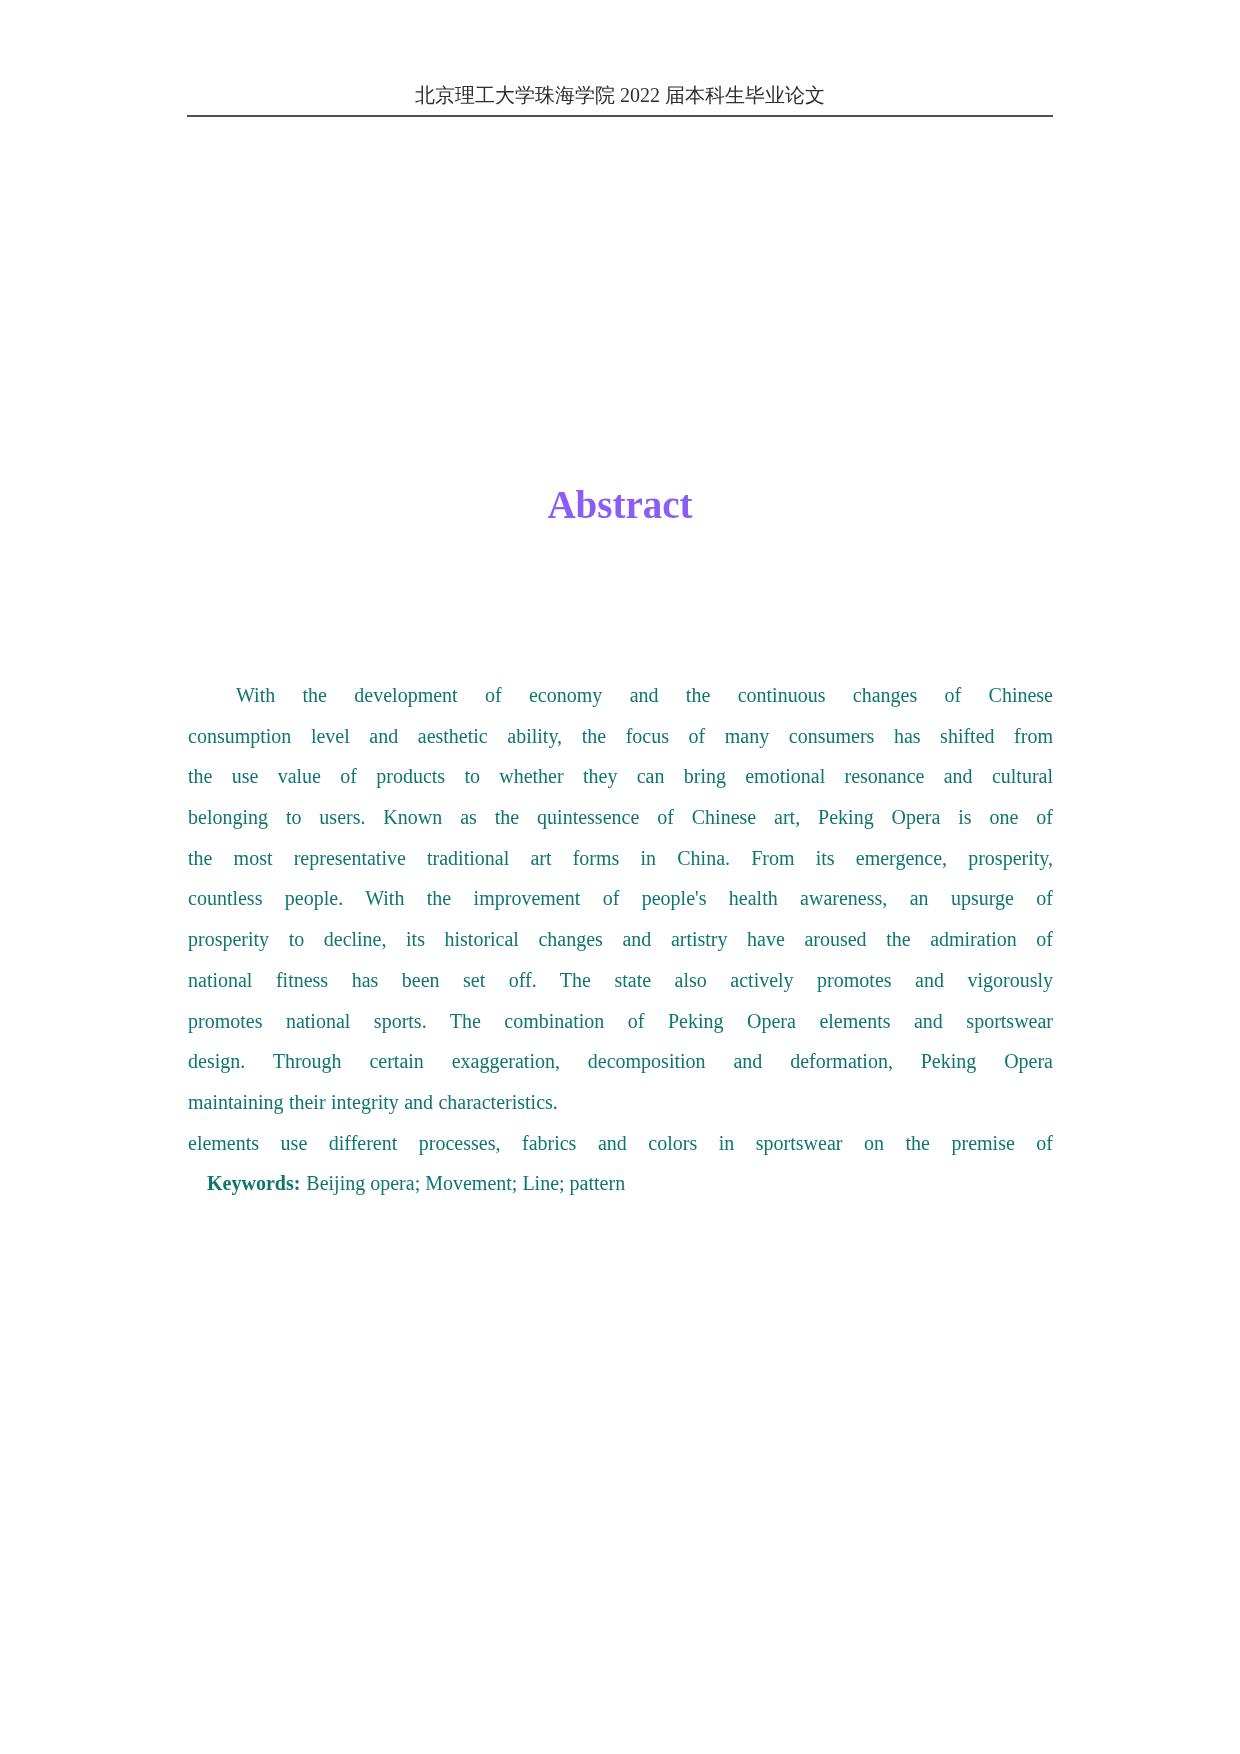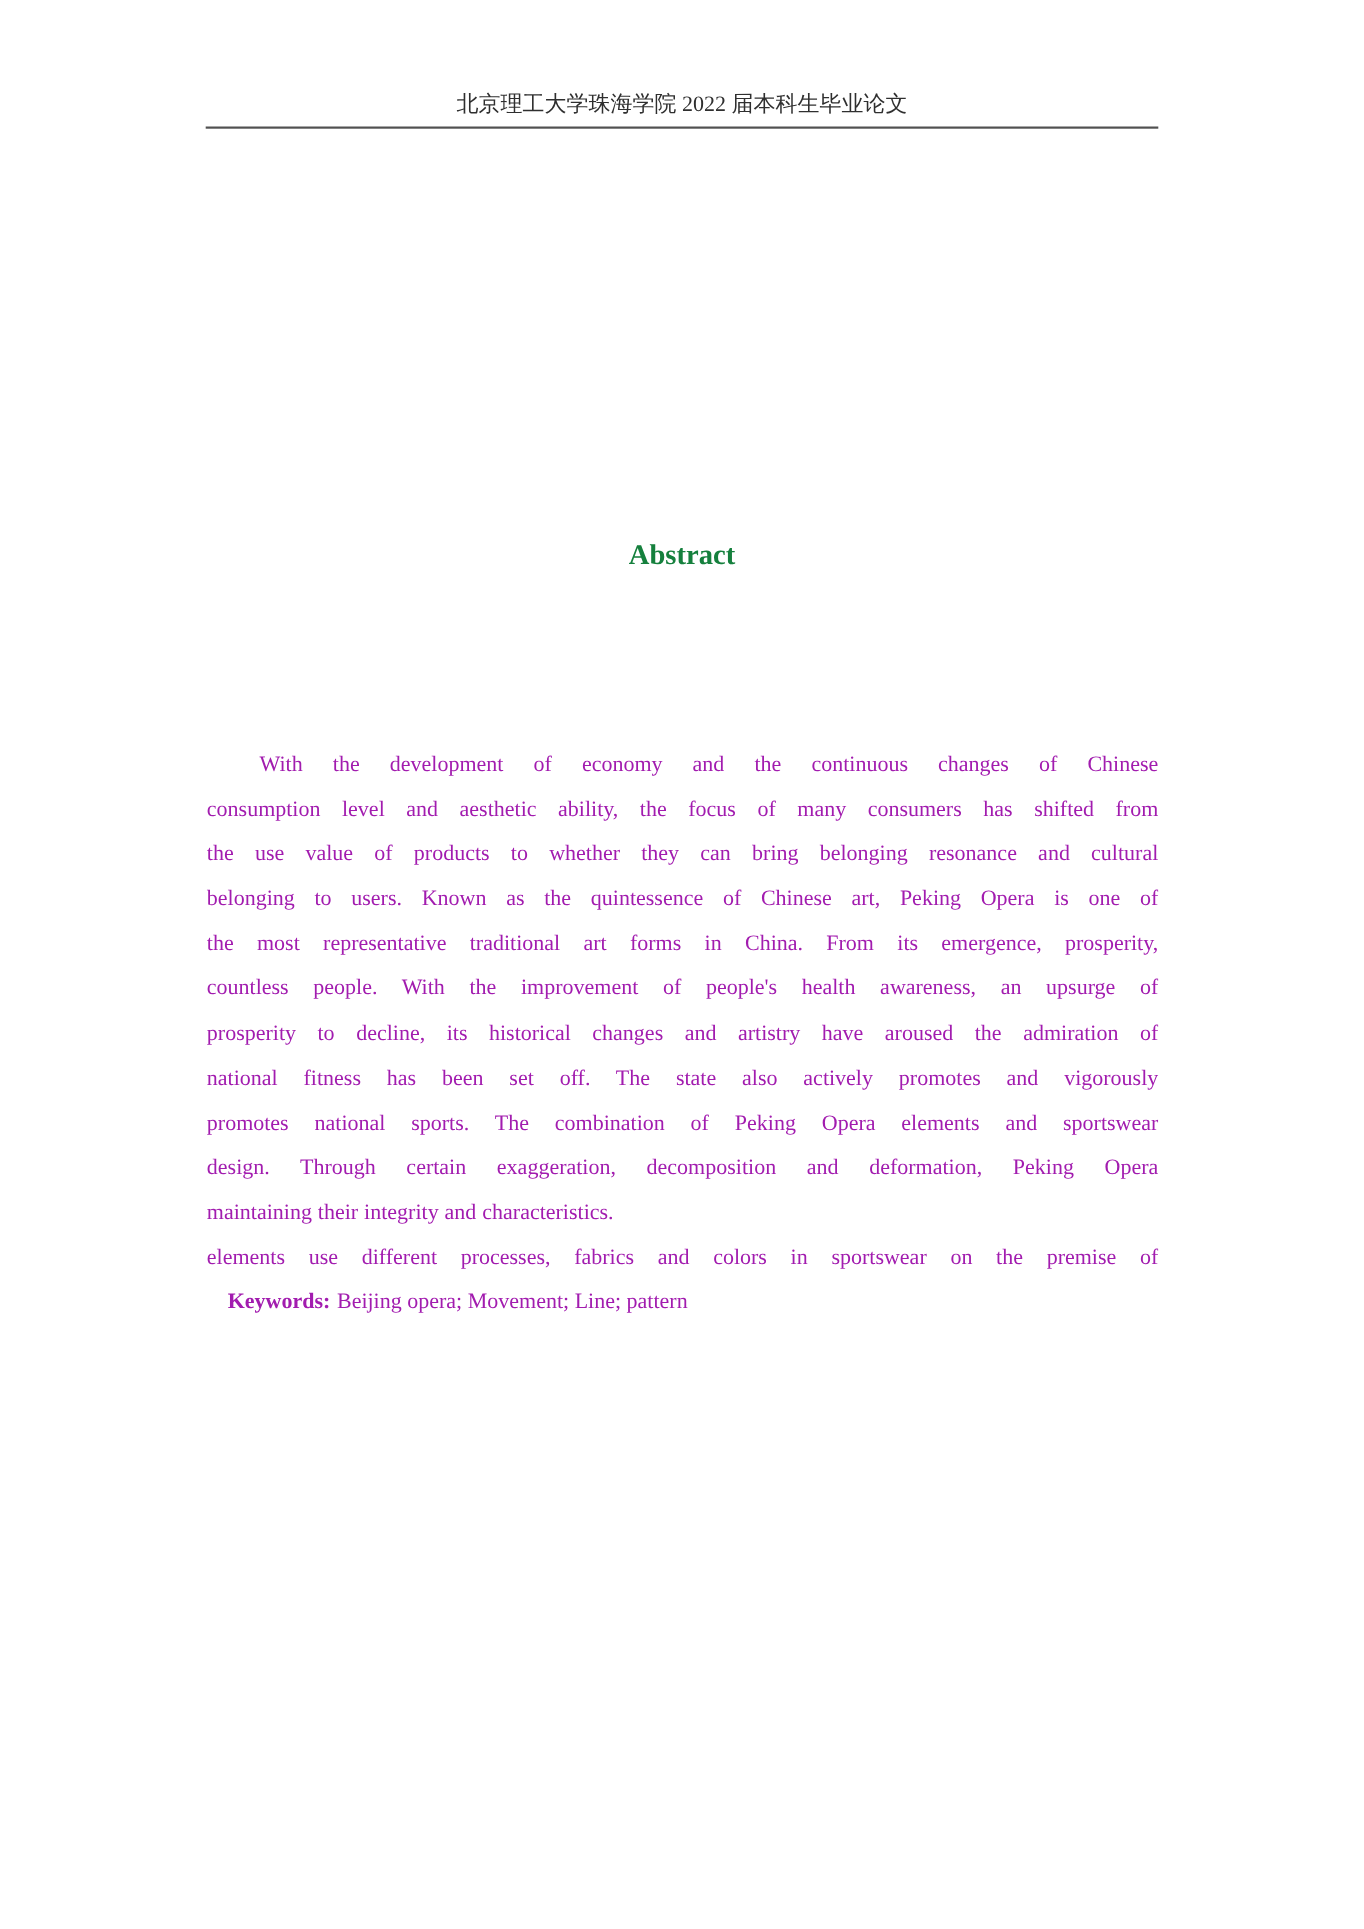--- a/index.html
+++ b/index.html
@@ -42,35 +42,35 @@
     text-align: center;
     color: #141414;
   }
   .title-line {
     font-size: 29px;
     line-height: 64px;
     font-weight: normal;
     margin: 0;
   }
   .abstract-heading {
-    font-size: 26px;
+    font-size: 39px;
     line-height: 64px;
     font-weight: bold;
     margin: 0;
-    color: #15803d;
+    color: #8b5cf6;
     text-align: center;
   }
   .para-block {
     position: absolute;
     top: 675px;
     left: 188px;
     width: 865px;
     font-size: 20px;
     line-height: 40.7px;
-    color: #a21caf;
+    color: #0f766e;
   }
   .body-line {
     height: 40.7px;
     overflow: hidden;
     text-align: justify;
     text-align-last: justify;
     word-spacing: 0.02em;
   }
   .body-line.first {
     padding-left: 48px;
@@ -100,21 +100,21 @@
 
   <div class="header-rule"></div>
 
   <div class="title-block">
     <div class="abstract-heading">Abstract</div>
   </div>
 
   <div class="para-block">
     <div class="body-line first">With the development of economy and the continuous changes of Chinese</div>
     <div class="body-line">consumption level and aesthetic ability, the focus of many consumers has shifted from</div>
-    <div class="body-line">the use value of products to whether they can bring belonging resonance and cultural</div>
+    <div class="body-line">the use value of products to whether they can bring emotional resonance and cultural</div>
     <div class="body-line">belonging to users. Known as the quintessence of Chinese art, Peking Opera is one of</div>
     <div class="body-line">the most representative traditional art forms in China. From its emergence, prosperity,</div>
     <div class="body-line">countless people. With the improvement of people's health awareness, an upsurge of</div>
     <div class="body-line">prosperity to decline, its historical changes and artistry have aroused the admiration of</div>
     <div class="body-line">national fitness has been set off. The state also actively promotes and vigorously</div>
     <div class="body-line">promotes national sports. The combination of Peking Opera elements and sportswear</div>
     <div class="body-line">design. Through certain exaggeration, decomposition and deformation, Peking Opera</div>
     <div class="body-line last">maintaining their integrity and characteristics.</div>
     <div class="body-line">elements use different processes, fabrics and colors in sportswear on the premise of</div>
     <div class="keywords-line">

